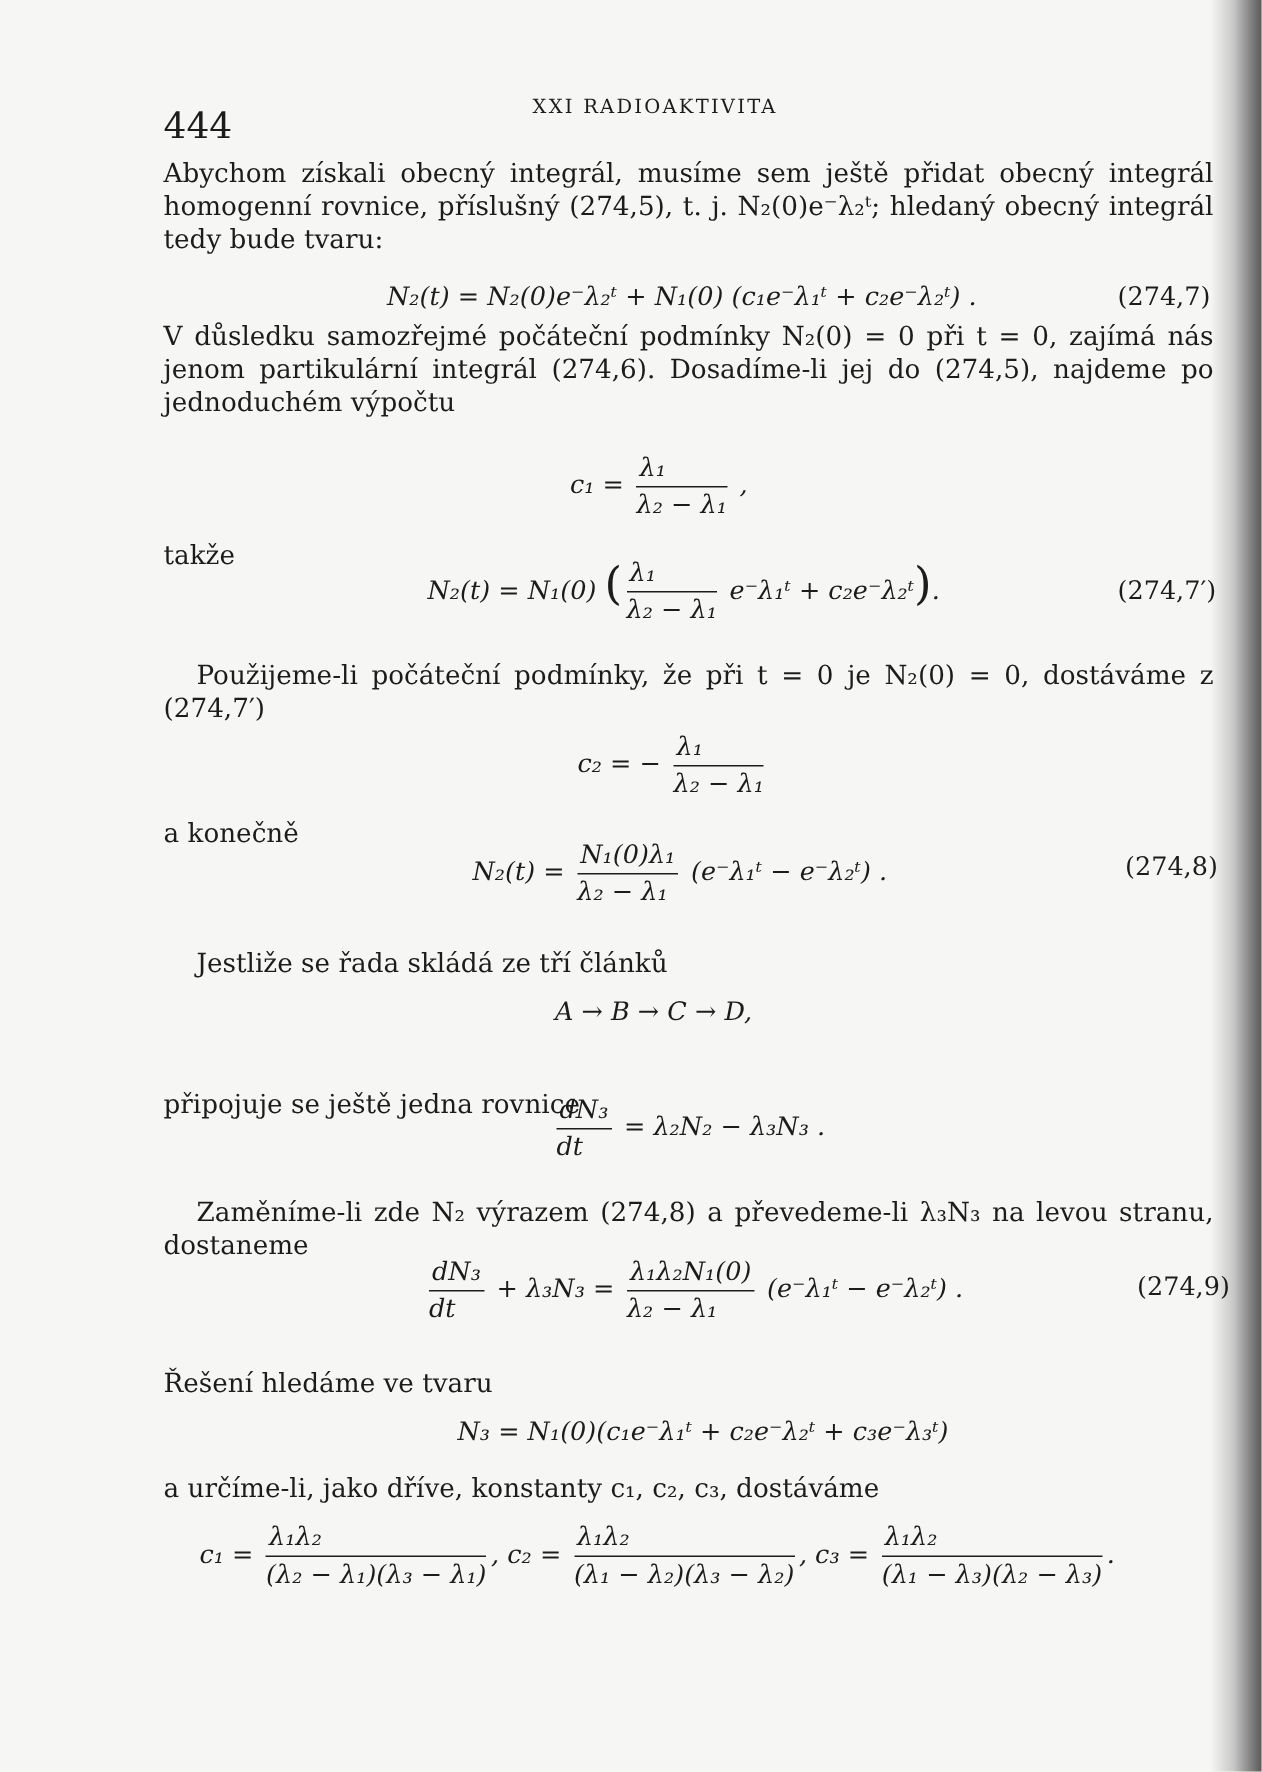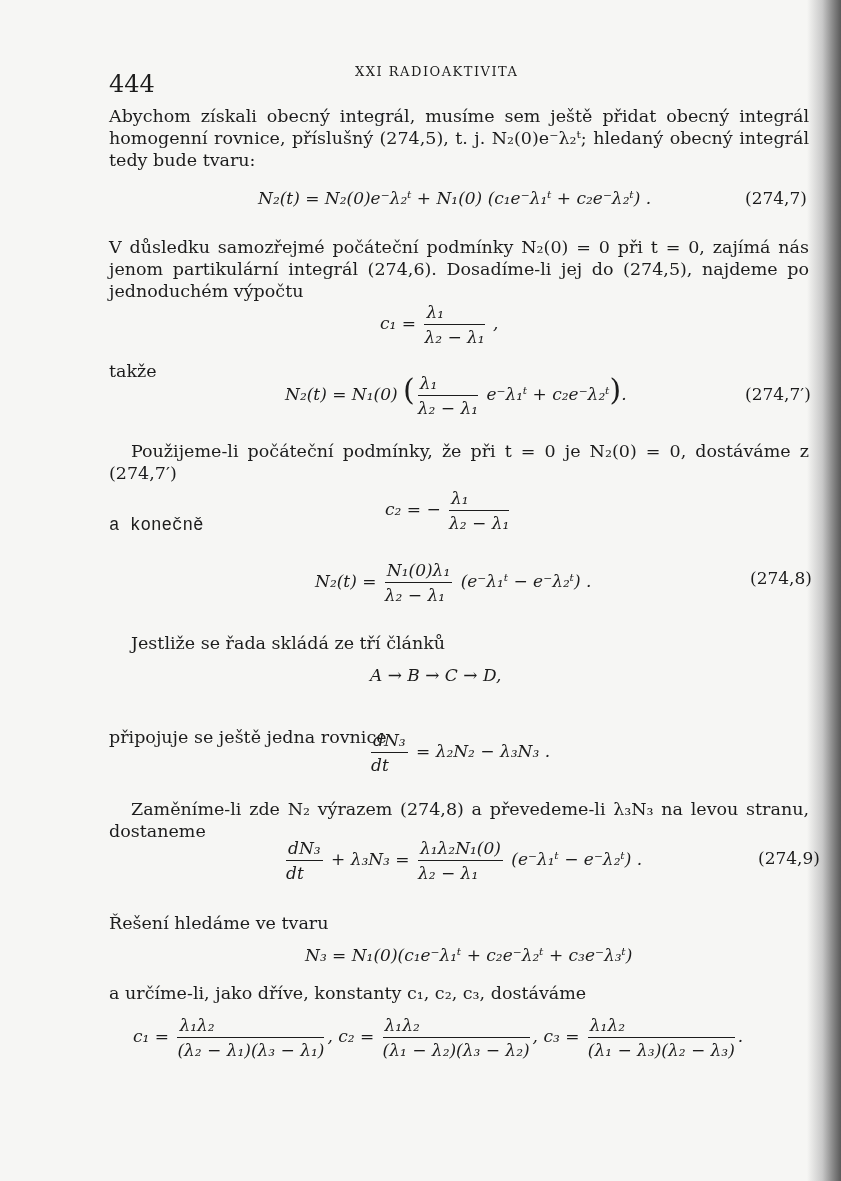--- a/index.html
+++ b/index.html
@@ -30,21 +30,21 @@
 <div class="page-shadow"></div>
 
 <div class="abs pagenum">444</div>
 <div class="abs running-head">XXI RADIOAKTIVITA</div>
 
 <div class="para" style="top:105px; text-align:justify;">Abychom získali obecný integrál, musíme sem ještě přidat obecný integrál homogenní rovnice, příslušný (274,5), t. j. N₂(0)e⁻λ₂ᵗ; hledaný obecný integrál tedy bude tvaru:</div>
 
 <div class="eq" style="left:258px; top:188px;">N₂(t) = N₂(0)e⁻λ₂ᵗ + N₁(0) (c₁e⁻λ₁ᵗ + c₂e⁻λ₂ᵗ) .</div>
 <div class="eqno" style="left:745px; top:188px;">(274,7)</div>
 
-<div class="para" style="top:236px; text-align:justify;">V důsledku samozřejmé počáteční podmínky N₂(0) = 0 při t = 0, zajímá nás jenom partikulární integrál (274,6). Dosadíme-li jej do (274,5), najdeme po jednoduchém výpočtu</div>
+<div class="para" style="top:214px; text-align:justify;">V důsledku samozřejmé počáteční podmínky N₂(0) = 0 při t = 0, zajímá nás jenom partikulární integrál (274,6). Dosadíme-li jej do (274,5), najdeme po jednoduchém výpočtu</div>
 
 <div class="eq" style="left:380px; top:302px;">
   <span>c₁ =</span>
   <span class="frac"><span class="num">λ₁</span><span class="den">λ₂ − λ₁</span></span>
   <span>,</span>
 </div>
 
 <div class="para" style="top:360px;">takže</div>
 
 <div class="eq" style="left:285px; top:372px;">
@@ -54,21 +54,21 @@
 </div>
 <div class="eqno" style="left:745px; top:384px;">(274,7′)</div>
 
 <div class="para indent" style="top:440px; text-align:justify;">Použijeme-li počáteční podmínky, že při t = 0 je N₂(0) = 0, dostáváme z (274,7′)</div>
 
 <div class="eq" style="left:385px; top:488px;">
   <span>c₂ = −</span>
   <span class="frac"><span class="num">λ₁</span><span class="den">λ₂ − λ₁</span></span>
 </div>
 
-<div class="para" style="top:514px;font-family:Liberation Mono, monospace;">a konečně</div>
+<div class="para" style="top:545px;">a konečně</div>
 
 <div class="eq" style="left:315px; top:560px;">
   <span>N₂(t) =</span>
   <span class="frac"><span class="num">N₁(0)λ₁</span><span class="den">λ₂ − λ₁</span></span>
   <span>(e⁻λ₁ᵗ − e⁻λ₂ᵗ) .</span>
 </div>
 <div class="eqno" style="left:750px; top:568px;">(274,8)</div>
 
 <div class="para indent" style="top:632px;">Jestliže se řada skládá ze tří článků</div>
 

